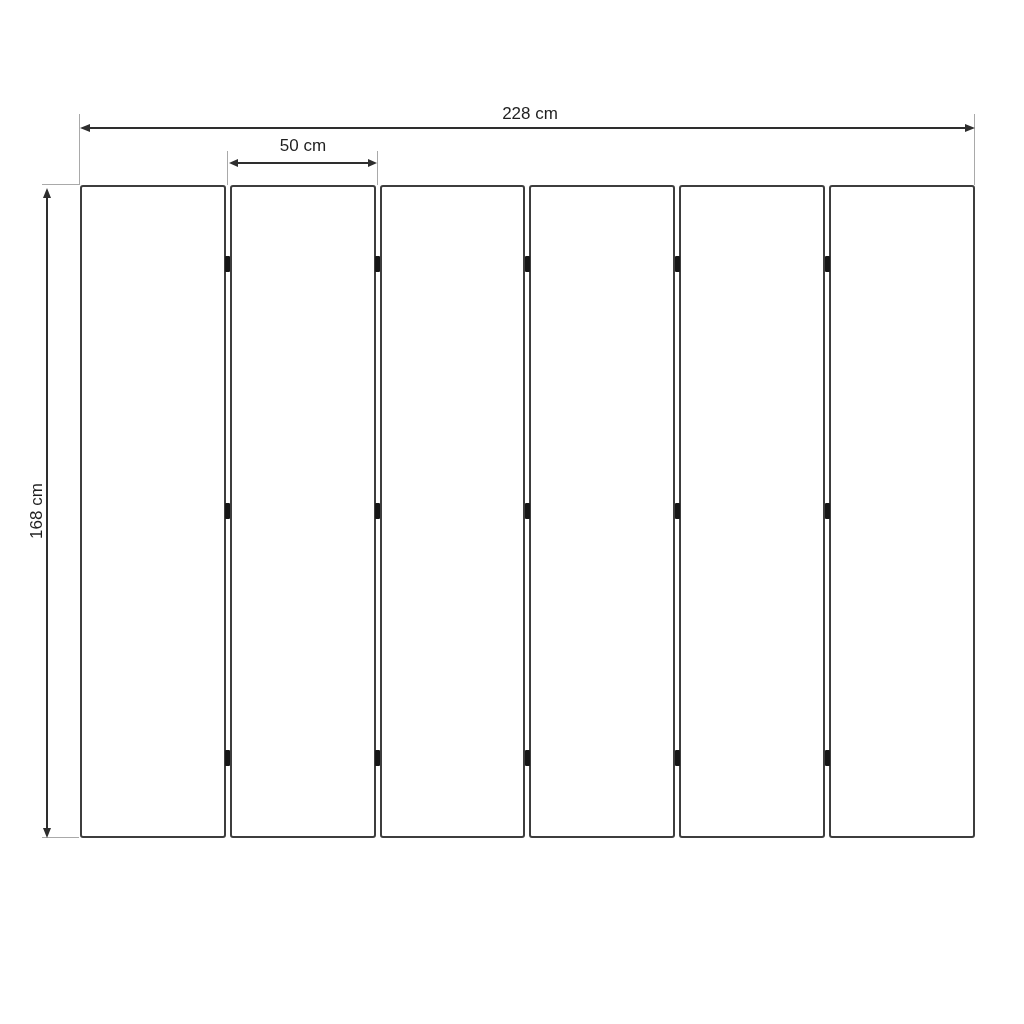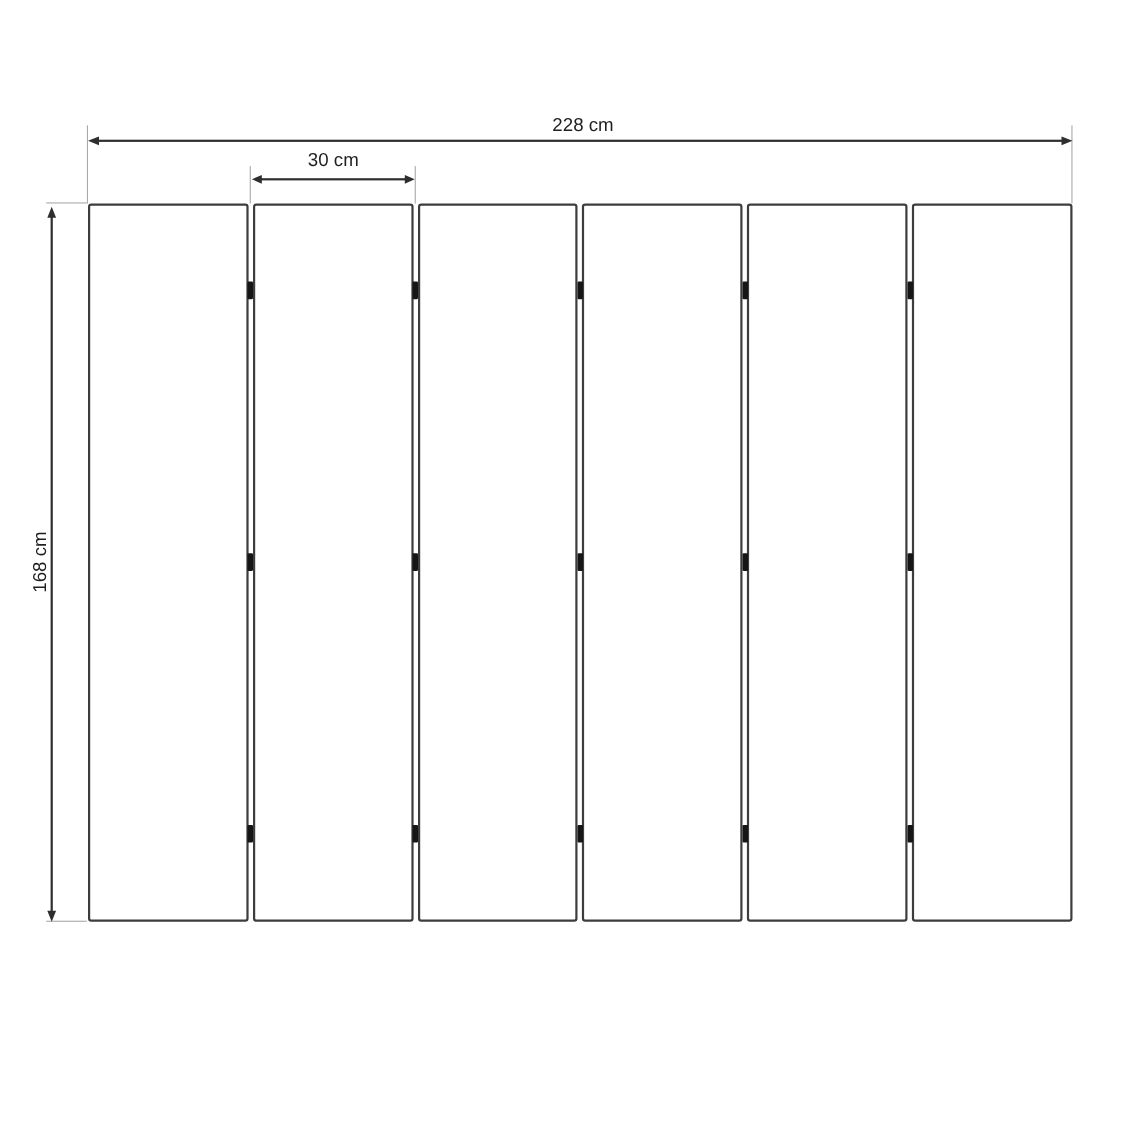--- a/index.html
+++ b/index.html
@@ -108,21 +108,21 @@
     <div class="arrow left" style="left:80px;  top:124px;"></div>
     <div class="dim-line" style="left:89px;  top:127px; width:877px; height:2px;"></div>
     <div class="arrow right" style="left:965px; top:124px;"></div>
     <div class="dim-label" style="left:480px; top:104px; width:100px;">228 cm</div>
   </div>
 
   <div>
     <div class="arrow left" style="left:229px; top:159px; border-right-width:9px;"></div>
     <div class="dim-line" style="left:237px; top:162px; width:132px; height:2px;"></div>
     <div class="arrow right" style="left:368px; top:159px; border-left-width:9px;"></div>
-    <div class="dim-label" style="left:253px; top:136px; width:100px;">30 cm</div>
+    <div class="dim-label" style="left:253px; top:136px; width:100px;">50 cm</div>
   </div>
 
   <div>
     <div class="arrow up" style="left:43px; top:188px;"></div>
     <div class="dim-line" style="left:46px; top:197px; width:2px; height:632px;"></div>
     <div class="arrow down" style="left:43px; top:828px;"></div>
     <div class="dim-label rotated" style="left:37px; top:511px;">168 cm</div>
   </div>
 
   <div class="panels-row" id="panels-row">

